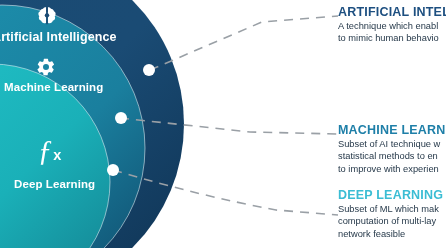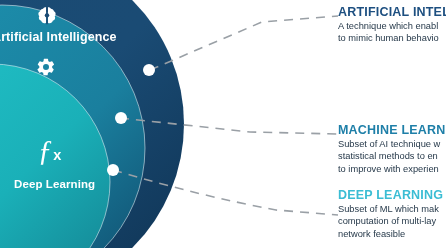--- a/index.html
+++ b/index.html
@@ -155,20 +155,21 @@
   </span>
 
   <span class="circle-icon icon-fx">
     <svg width="38" height="36" viewBox="0 0 44 42" aria-hidden="true">
       <text x="2" y="31" font-family="'Liberation Serif', serif" font-size="34" font-style="italic" fill="#ffffff">ƒ</text>
       <text x="20" y="32" font-family="'Liberation Sans', sans-serif" font-size="17" font-weight="bold" fill="#ffffff">x</text>
     </svg>
   </span>
 
   <div class="circle-label lbl-ai">Artificial Intelligence</div>
+  <div class="circle-label lbl-ml">Machine Learning</div>
   <div class="circle-label lbl-dl">Deep Learning</div>
 
   <div class="info-block b-ai">
     <div class="info-title">ARTIFICIAL INTEL</div>
     <div class="info-body">
       <div>A technique which enabl</div>
       <div>to mimic human behavio</div>
     </div>
   </div>
 

